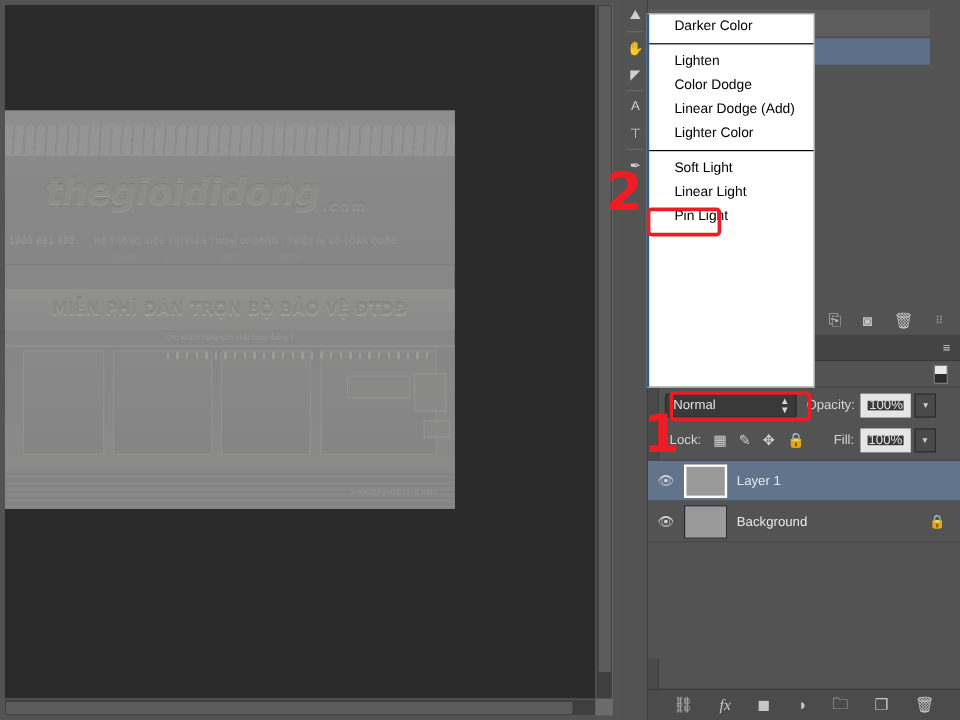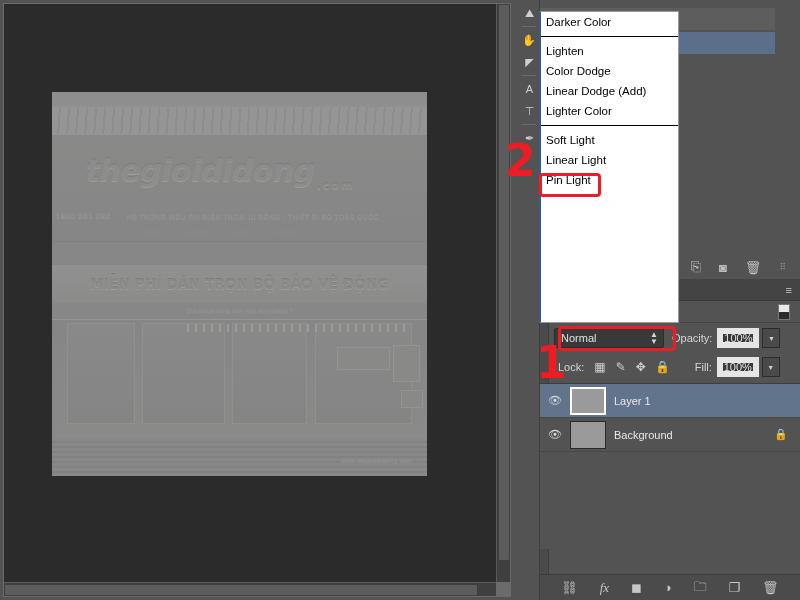--- a/index.html
+++ b/index.html
@@ -20,25 +20,24 @@
     position: absolute; left: 3px; top: 3px; width: 508px; height: 594px;
     background: #2b2b2b;
     border: 1px solid #6a6a6a;
   }
   .doc-canvas-scroll {
     position: absolute; left: 0; top: 0; right: 14px; bottom: 14px;
     overflow: hidden;
     background: #2b2b2b;
   }
   .canvas-image {
-    position: absolute; left: 0px; top: 88px; width: 375px; height: 384px;
+    position: absolute; left: 0px; top: 88px; width: 375px; height: 332px;
     background: #6f6f6f;
     overflow: hidden;
     filter: grayscale(0.82) contrast(0.42) brightness(1.12);
-    margin-left: 48px;
   }
   
   .ci-sky {
     position:absolute; left:0; top:0; width:100%; height:9%;
     background:linear-gradient(180deg,#7b7b78,#8a8a85);
   }
   .ci-awning {
     position:absolute; left:0; top:4%; width:100%; height:8%;
     background:repeating-linear-gradient(94deg,#8d8d88 0 7px,#7c7c78 7px 9px);
     border-bottom:2px solid #9b9b95;
@@ -295,21 +294,21 @@
   }
 
   
   .menu {
     position:absolute; left:539px; top:11px; width:140px; height:312px;
     background:#ffffff; border:1px solid #9a9a9a;
     border-left:2px solid #2f5d8e;
     z-index:50;
   }
   .menu-item {
-    height:20px; line-height:20px; padding-left:5px;
+    height:20px; line-height:20px; padding-left:21px;
     font-size:11.5px; color:#000000; white-space:nowrap;
   }
   .menu-item.highlight { background:#1477c8; color:#ffffff;
     outline:1px dotted #ffffff; outline-offset:-2px; }
   .menu-sep { height:1px; background:#000000; margin:4px 0 4px 0; }
 
   
   .redbox {
     position:absolute; border:3px solid #ee1c24; border-radius:4px;
     z-index:80; pointer-events:none;
@@ -342,21 +341,21 @@
           <div class="ci-hotline">1800 861 282</div>
           <div class="ci-tagline">HỆ THỐNG SIÊU THỊ ĐIỆN THOẠI DI ĐỘNG - THIẾT BỊ SỐ TOÀN QUỐC</div>
           <div class="ci-cats">
             <span>PHONE</span>
             <span>LAPTOP</span>
             <span>APPLE</span>
             <span>CAMERA</span>
           </div>
 
           <div class="ci-banner">
-            <span class="ci-banner-text">MIỄN PHÍ DÁN TRỌN BỘ BẢO VỆ ĐỘNG</span>
+            <span class="ci-banner-text">MIỄN PHÍ DÁN TRỌN BỘ BẢO VỆ ĐTDĐ</span>
           </div>
           <div class="ci-banner-sub">Cho khách hàng sinh nhật trong tháng 7</div>
 
           <div class="ci-shopfront">
             <div class="ci-glass" style="left:4%;  width:18%;"></div>
             <div class="ci-glass" style="left:24%; width:22%;"></div>
             <div class="ci-glass" style="left:48%; width:20%;"></div>
             <div class="ci-glass" style="left:70%; width:26%;"></div>
             <div class="ci-poster" style="left:76%; top:22%; width:14%; height:18%;"></div>
             <div class="ci-poster" style="left:91%; top:20%; width:7%;  height:30%;"></div>

